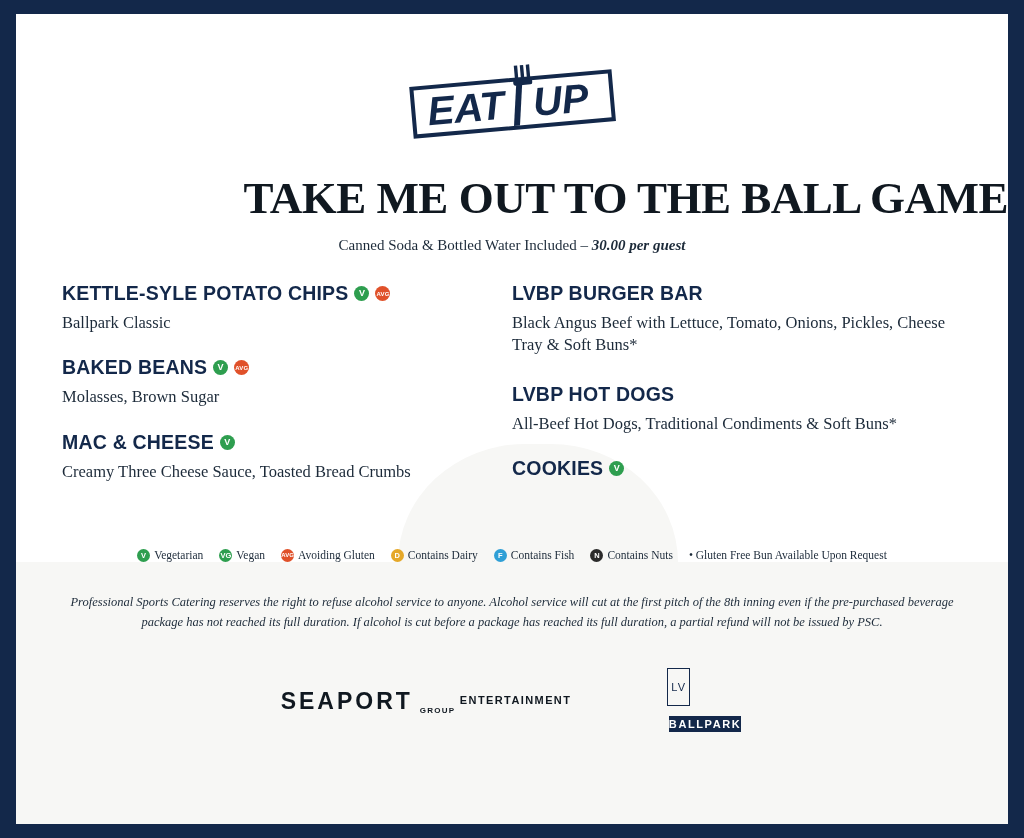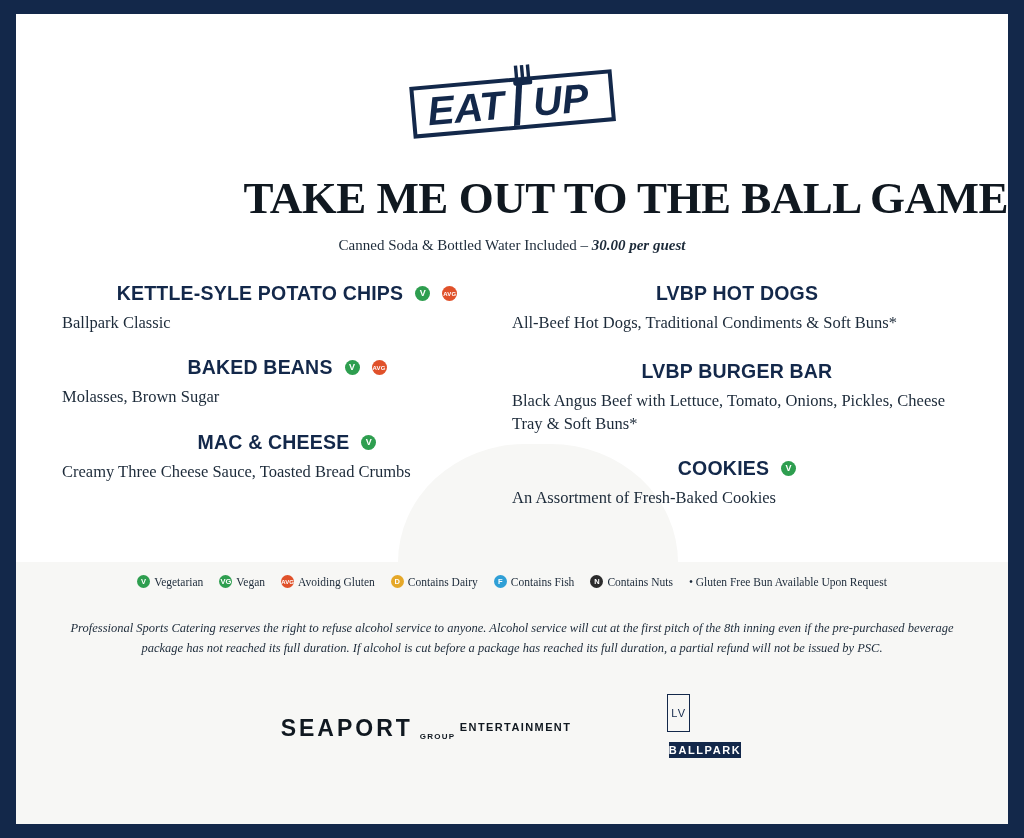--- a/index.html
+++ b/index.html
@@ -75,22 +75,21 @@
   .menu {
     display: flex;
     margin-top: 28px;
     padding: 0 46px;
   }
   .col { width: 50%; }
   .item { margin-bottom: 22px; }
   .item-head {
     display: flex;
     align-items: center;
-    justify-content: center;
-    gap: 12px;
+    gap: 6px;
     font-size: 19.5px;
     font-weight: 800;
     letter-spacing: 0.2px;
     color: #13284a;
     font-family: "Liberation Sans", sans-serif;
   }
   .item-desc {
     margin-top: 7px;
     text-align: left;
     font-size: 16.5px;
@@ -310,38 +309,37 @@
             </div>
             <div class="item-desc">Creamy Three Cheese Sauce, Toasted Bread Crumbs</div>
           </div>
 
         </div>
 
         <div class="col col-right">
 
           <div class="item">
             <div class="item-head">
+              <span>LVBP BURGER BAR</span>
+            </div>
+            <div class="item-desc">Black Angus Beef with Lettuce, Tomato, Onions, Pickles, Cheese Tray &amp; Soft Buns*</div>
+          </div>
+
+          <div class="item">
+            <div class="item-head">
               <span>LVBP HOT DOGS</span>
             </div>
             <div class="item-desc">All-Beef Hot Dogs, Traditional Condiments &amp; Soft Buns*</div>
-          </div>
-
-          <div class="item">
-            <div class="item-head">
-              <span>LVBP BURGER BAR</span>
-            </div>
-            <div class="item-desc">Black Angus Beef with Lettuce, Tomato, Onions, Pickles, Cheese Tray &amp; Soft Buns*</div>
           </div>
 
           <div class="item">
             <div class="item-head">
               <span>COOKIES</span>
               <span class="badge sm v">V</span>
             </div>
-            <div class="item-desc">An Assortment of Fresh-Baked Cookies</div>
           </div>
 
         </div>
       </div>
 
       <div class="legend">
         <div class="legend-item">
           <span class="badge xs v">V</span>
           <span>Vegetarian</span>
         </div>

